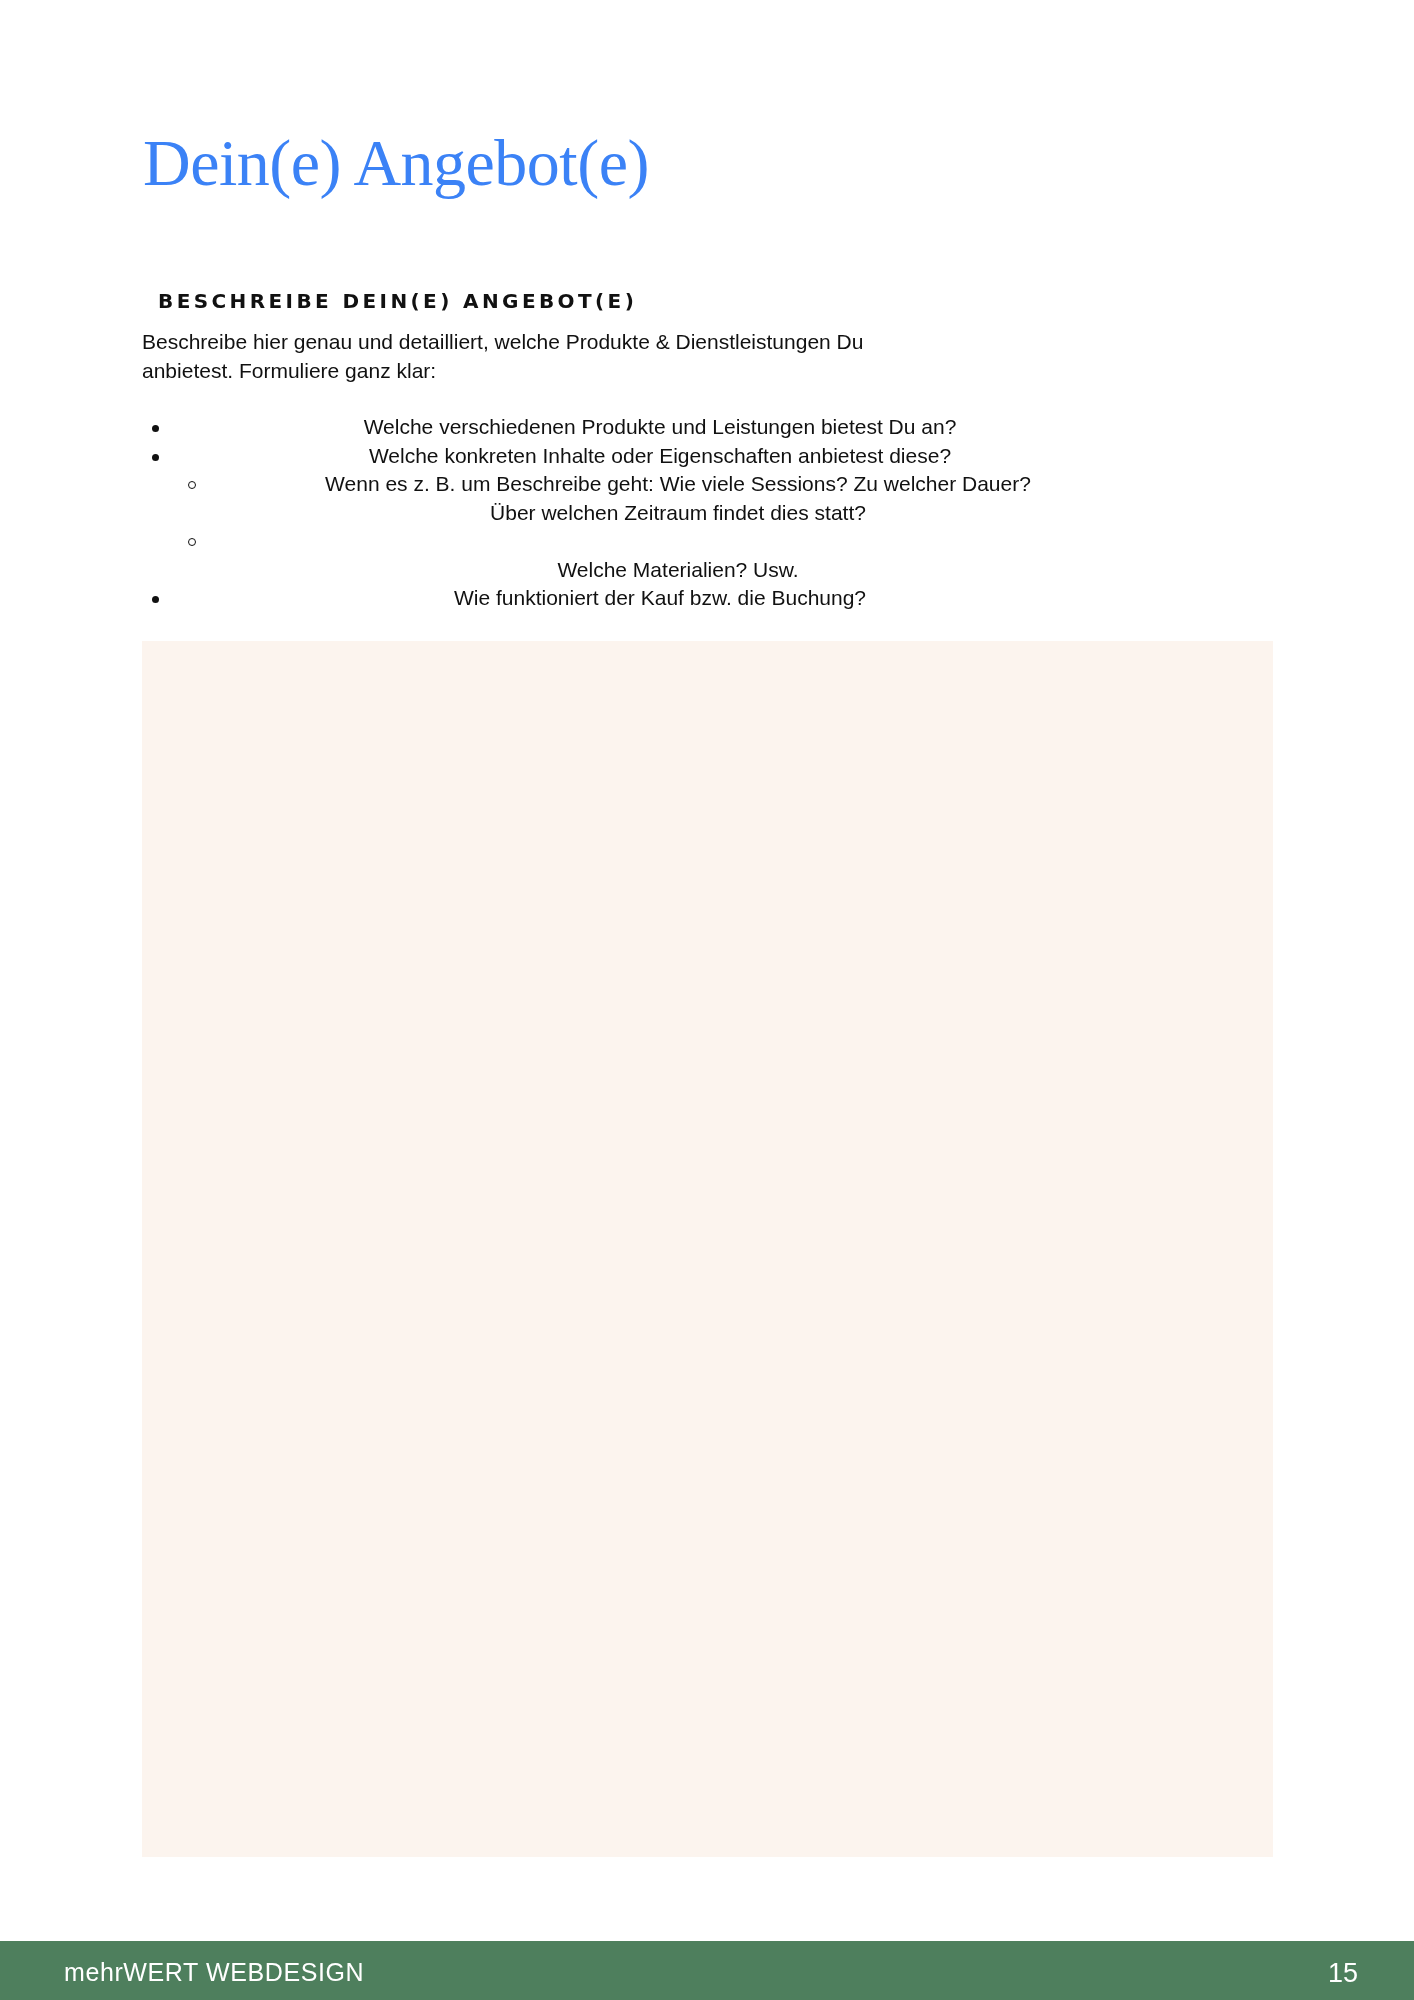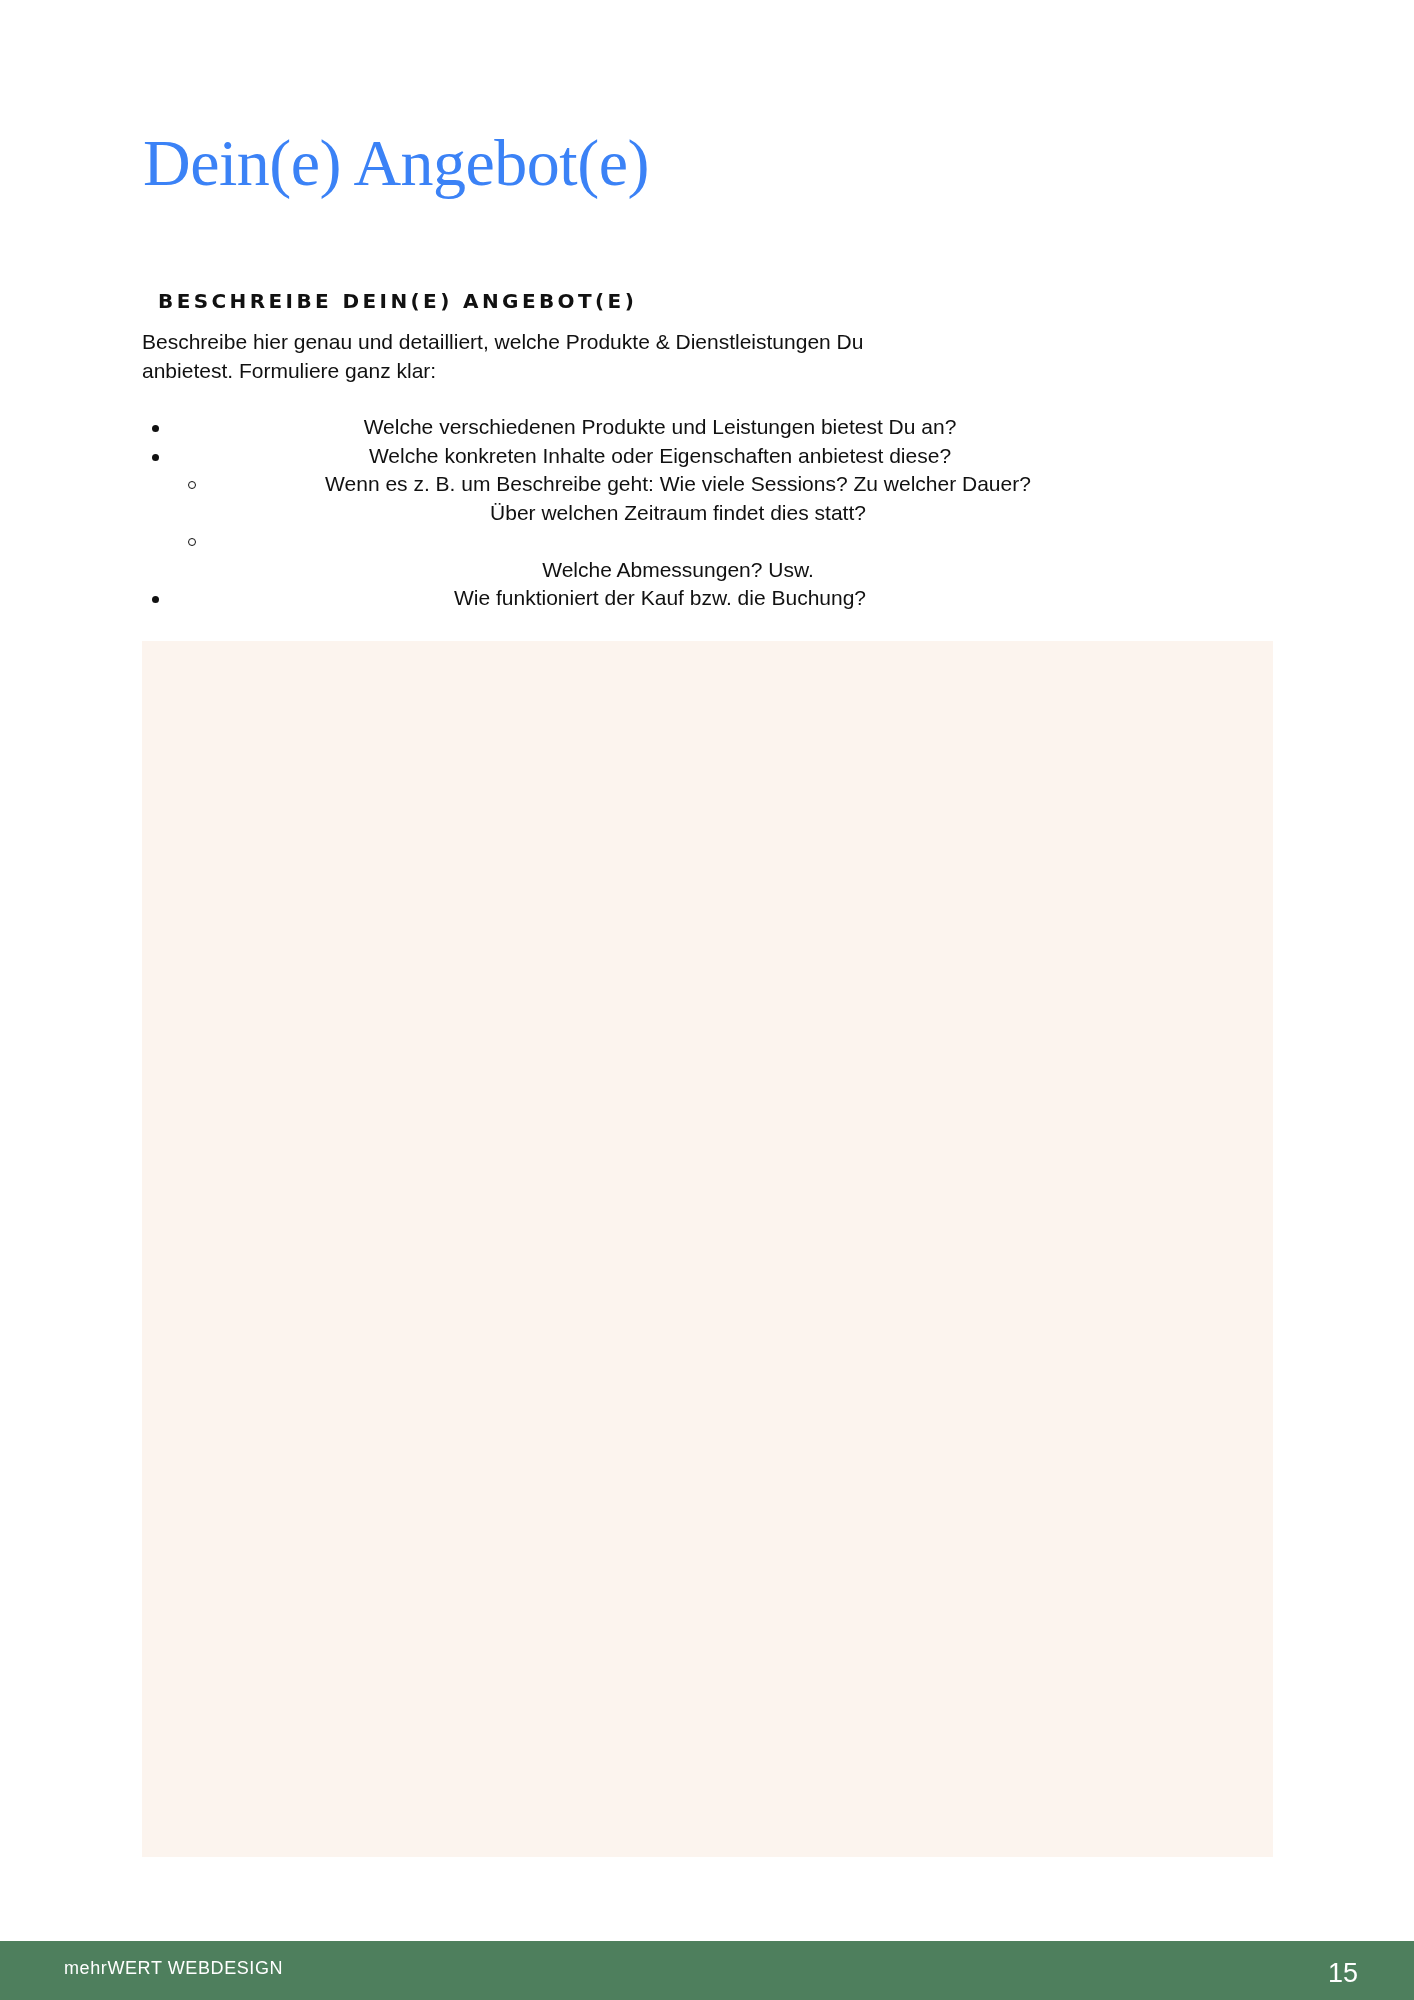--- a/index.html
+++ b/index.html
@@ -40,21 +40,21 @@
     }
     .answer-box {
       position: absolute; left: 142px; top: 641px; width: 1131px; height: 1216px;
       background: #FCF4EE;
     }
     .footer {
       position: absolute; left: 0; top: 1941px; width: 1414px; height: 59px;
       background: #4E7F5D; color: #ffffff;
     }
     .footer-brand {
-      position: absolute; left: 64px; top: 17px; font-size: 18px; letter-spacing: 0.6px;
+      position: absolute; left: 64px; top: 17px; font-size: 25px; letter-spacing: 0.6px;
       font-weight: 300;
     }
     .footer-page {
       position: absolute; right: 56px; top: 17px; font-size: 27px;
     }
   </style>
 </head>
 <body>
 
 <h1 class="page-title">Dein(e) Angebot(e)</h1>
@@ -72,21 +72,21 @@
   </li>
   <li class="l1">
     <span>Welche konkreten Inhalte oder Eigenschaften anbietest diese?</span>
   </li>
   <li class="l2">
     <span>Wenn es z. B. um Beschreibe geht: Wie viele Sessions? Zu welcher Dauer?</span><br>
     <span>Über welchen Zeitraum findet dies statt?</span>
   </li>
   <li class="l2">
     <br>
-    <span>Welche Abmessungen? Usw.</span>
+    <span>Welche Materialien? Usw.</span>
   </li>
   <li class="l1">
     <span>Wie funktioniert der Kauf bzw. die Buchung?</span>
   </li>
 </ul>
 
 <div class="answer-box"></div>
 
 <div class="footer">
   <span class="footer-brand">mehrWERT WEBDESIGN</span>

